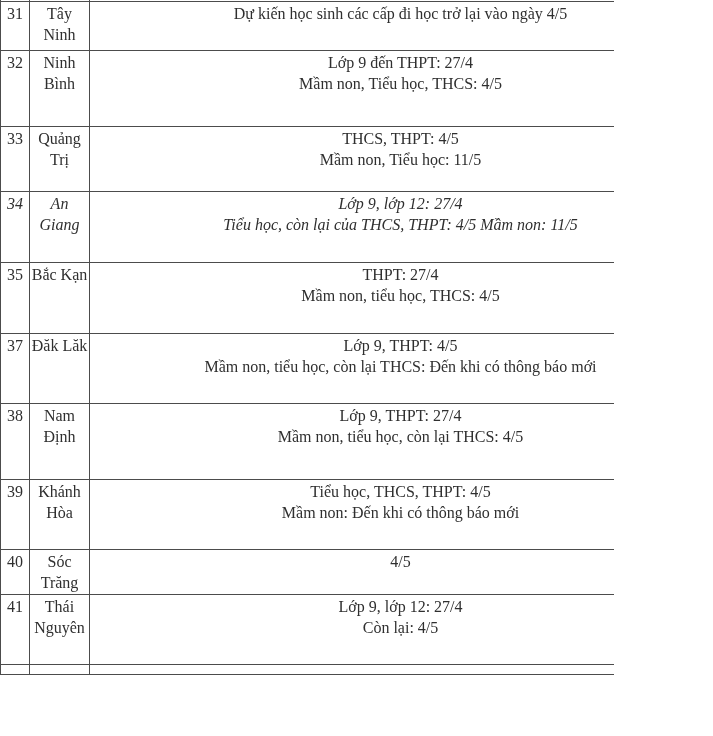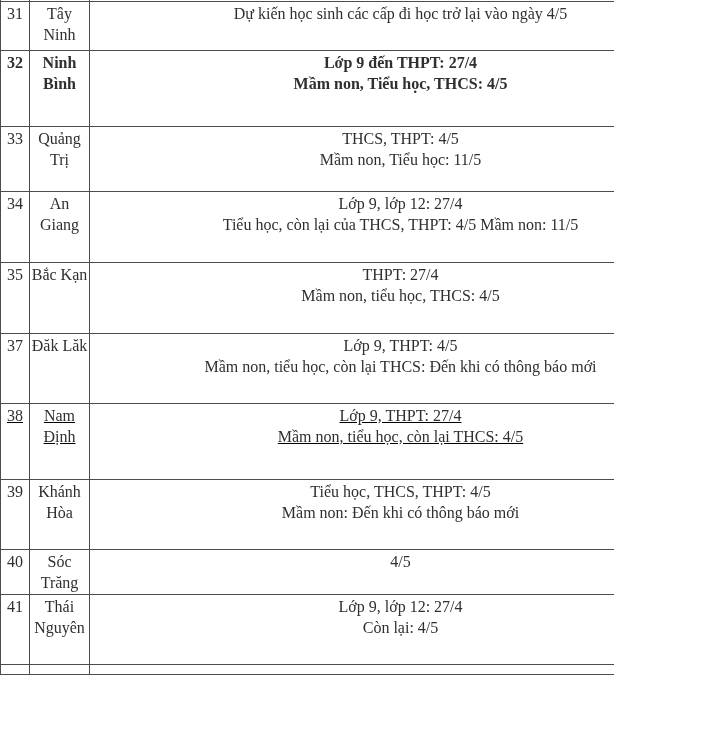--- a/index.html
+++ b/index.html
@@ -47,37 +47,37 @@
     <td class="prov-cell"></td>
     <td class="sched-cell"></td>
   </tr>
         <tr style="height: 49px;">
     <td class="idx-cell">31</td>
     <td class="prov-cell">Tây Ninh</td>
     <td class="sched-cell">
             <div class="schedule-line">Dự kiến học sinh các cấp đi học trở lại vào ngày 4/5</div>
           </td>
   </tr>
-        <tr style="height: 76px; font-weight: bold;">
+        <tr style="height: 76px;">
     <td class="idx-cell">32</td>
     <td class="prov-cell">Ninh Bình</td>
     <td class="sched-cell">
             <div class="schedule-line">Lớp 9 đến THPT: 27/4</div>
             <div class="schedule-line">Mầm non, Tiểu học, THCS: 4/5</div>
           </td>
   </tr>
         <tr style="height: 65px;">
     <td class="idx-cell">33</td>
     <td class="prov-cell">Quảng Trị</td>
     <td class="sched-cell">
             <div class="schedule-line">THCS, THPT: 4/5</div>
             <div class="schedule-line">Mầm non, Tiểu học: 11/5</div>
           </td>
   </tr>
-        <tr style="height: 71px;">
+        <tr style="height: 71px; font-style: italic;">
     <td class="idx-cell">34</td>
     <td class="prov-cell">An Giang</td>
     <td class="sched-cell">
             <div class="schedule-line">Lớp 9, lớp 12: 27/4</div>
             <div class="schedule-line">Tiểu học, còn lại của THCS, THPT: 4/5 Mầm non: 11/5</div>
           </td>
   </tr>
         <tr style="height: 71px; margin-left: 39px;">
     <td class="idx-cell">35</td>
     <td class="prov-cell">Bắc Kạn</td>
@@ -87,21 +87,21 @@
           </td>
   </tr>
         <tr style="height: 70px; margin-left: 29px;">
     <td class="idx-cell">37</td>
     <td class="prov-cell">Đăk Lăk</td>
     <td class="sched-cell">
             <div class="schedule-line">Lớp 9, THPT: 4/5</div>
             <div class="schedule-line">Mầm non, tiểu học, còn lại THCS: Đến khi có thông báo mới</div>
           </td>
   </tr>
-        <tr style="height: 76px; text-decoration: underline;">
+        <tr style="height: 76px;">
     <td class="idx-cell">38</td>
     <td class="prov-cell">Nam Định</td>
     <td class="sched-cell">
             <div class="schedule-line">Lớp 9, THPT: 27/4</div>
             <div class="schedule-line">Mầm non, tiểu học, còn lại THCS: 4/5</div>
           </td>
   </tr>
         <tr style="height: 70px;">
     <td class="idx-cell">39</td>
     <td class="prov-cell">Khánh Hòa</td>

